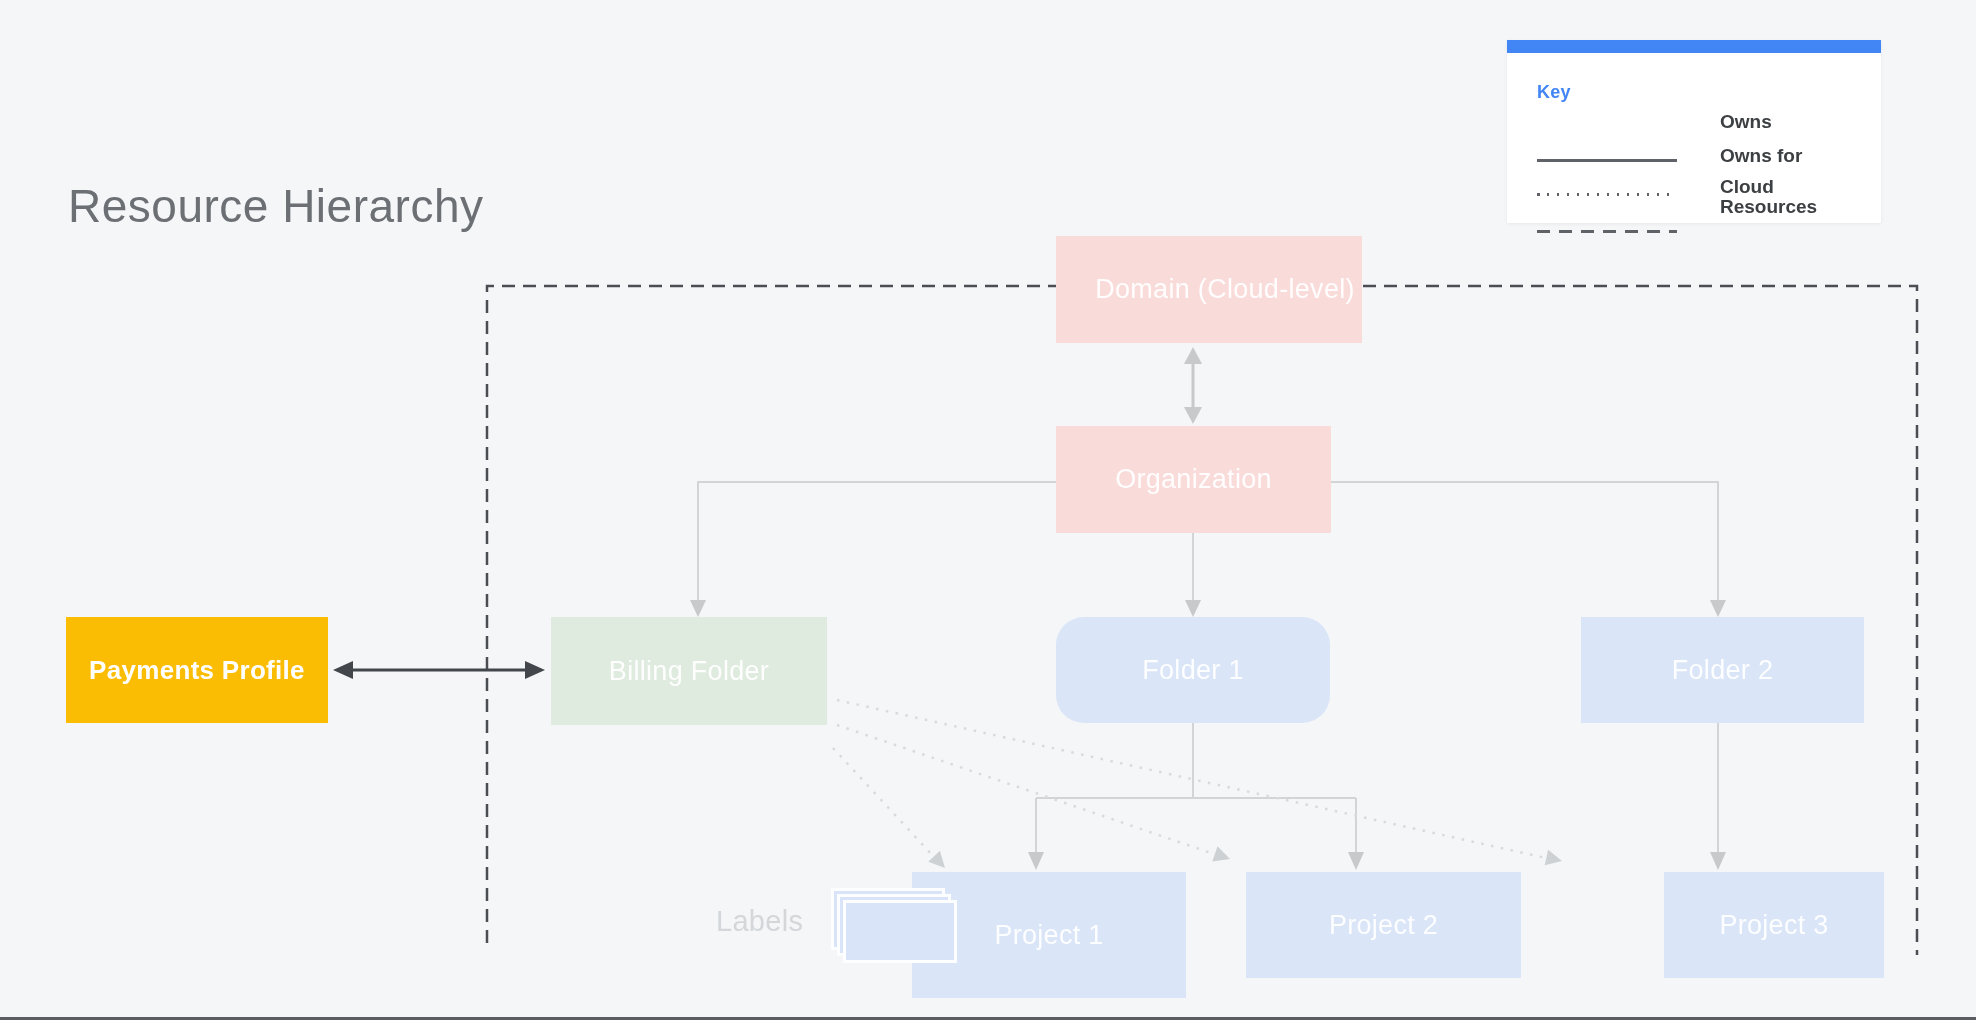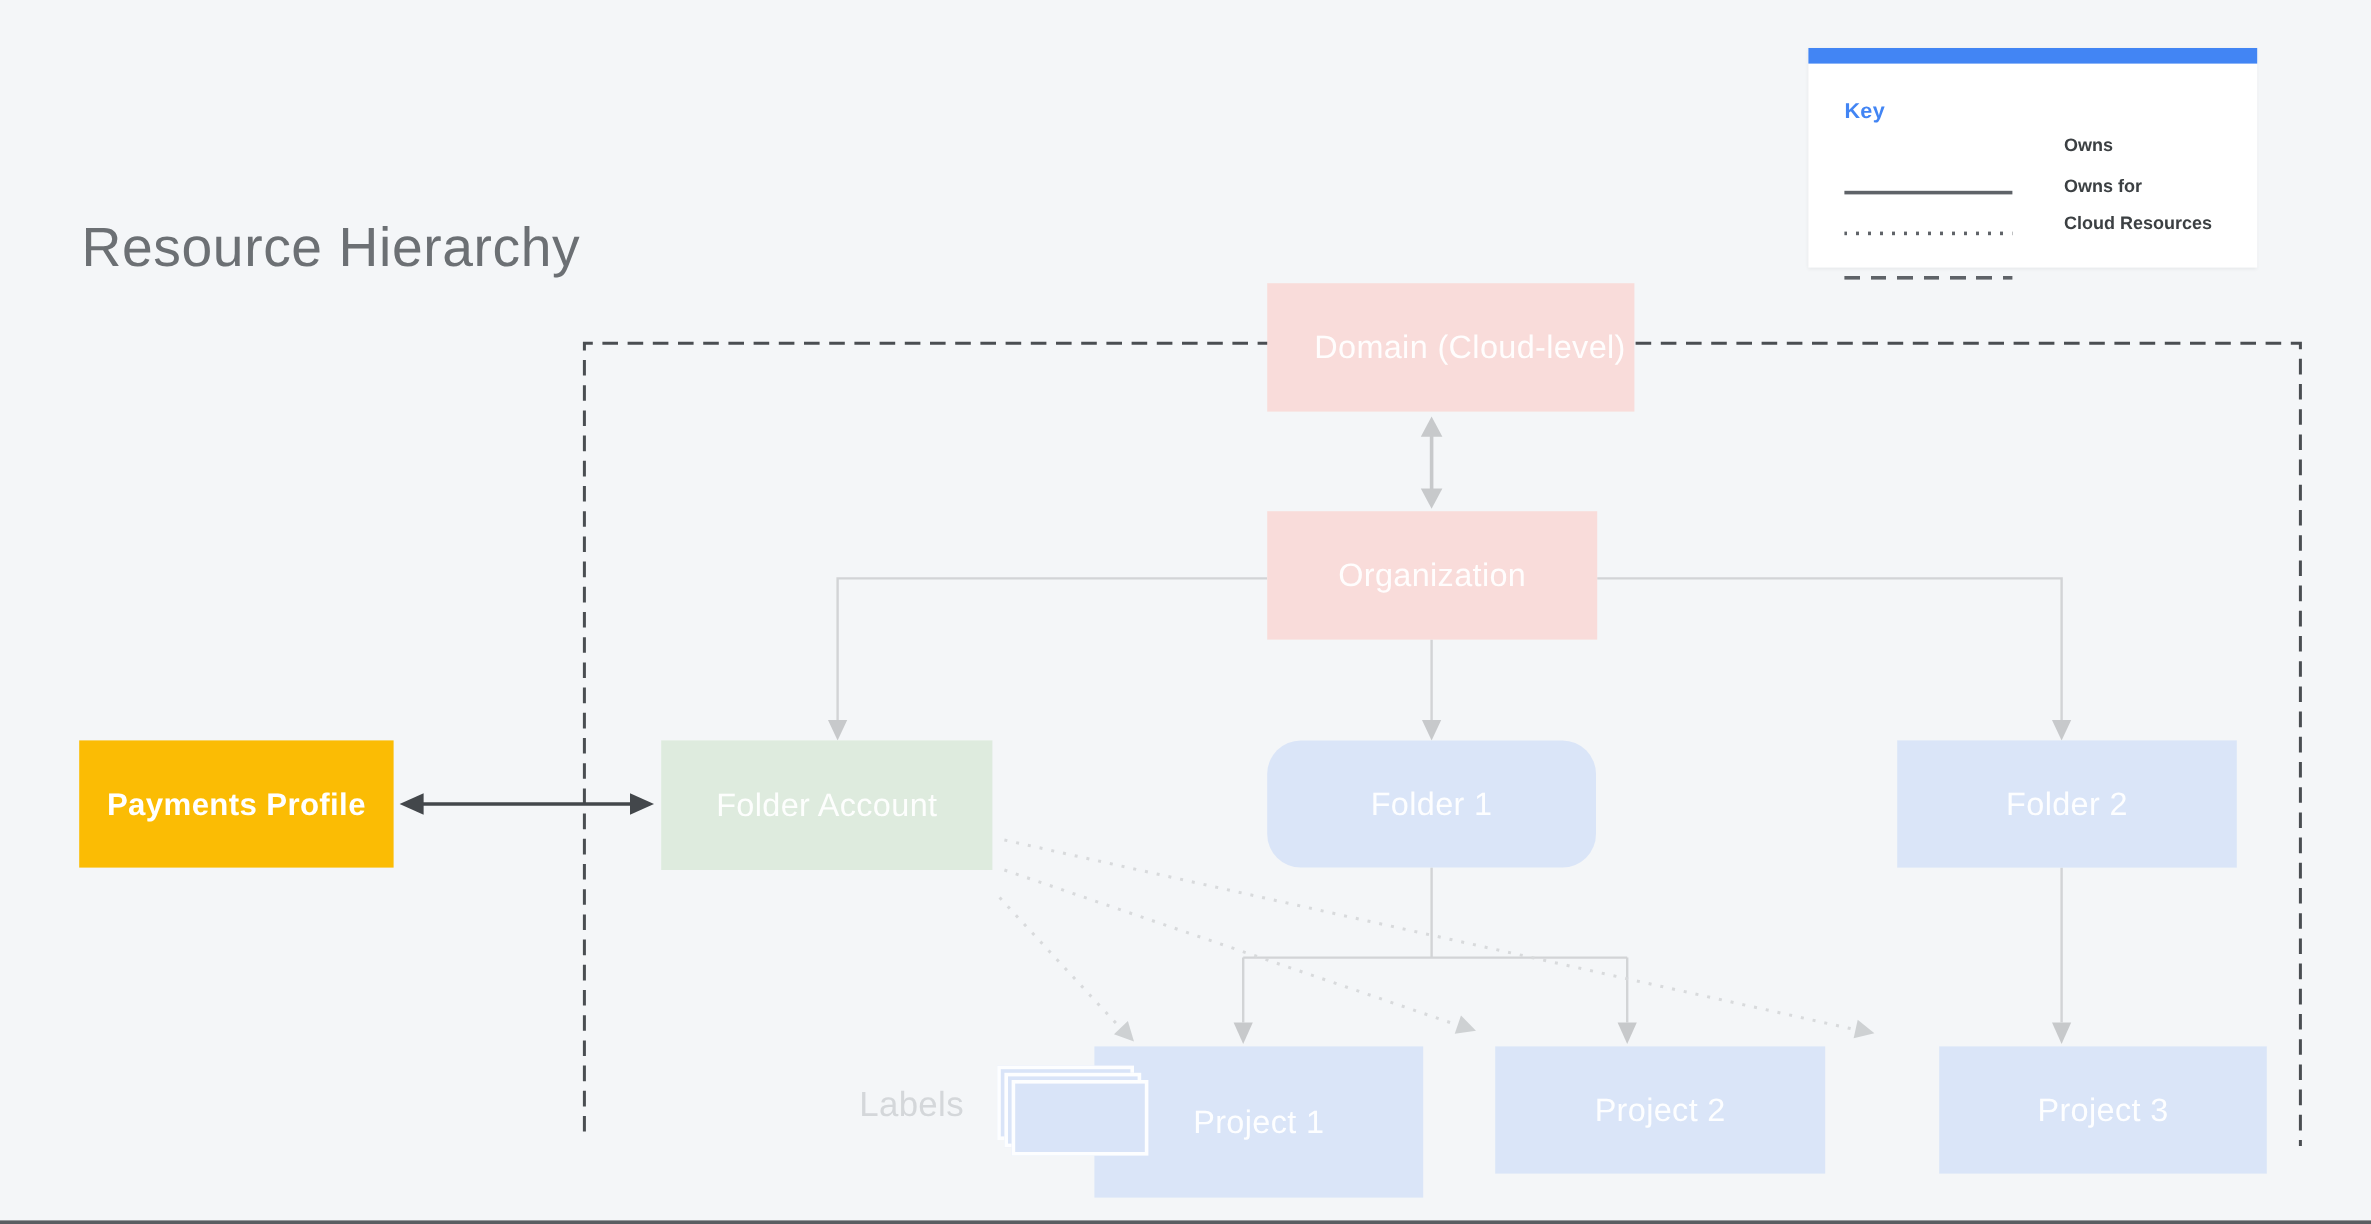--- a/index.html
+++ b/index.html
@@ -32,21 +32,21 @@
   .node--yellow { background:#fbbc04; color:#ffffff; font-weight:bold; font-size:26px; }
 
   #node-domain       { left:1056px; top:236px; width:274px; height:107px;padding-left:32px; }
   #node-organization { left:1056px; top:426px; width:275px; height:107px; }
   #node-billing      { left:551px;  top:617px; width:276px; height:108px; }
   #node-folder1      { left:1056px; top:617px; width:274px; height:106px;border-radius:28px; }
   #node-folder2      { left:1581px; top:617px; width:283px; height:106px; }
   #node-payments     { left:66px;   top:617px; width:262px; height:106px;justify-content:center; }
   #node-project1     { left:912px;  top:872px; width:274px; height:126px; }
   #node-project2     { left:1246px; top:872px; width:275px; height:106px; }
-  #node-project3     { left:1616px; top:872px; width:273px; height:106px; }
+  #node-project3     { left:1664px; top:872px; width:220px; height:106px; }
 
   
   .labels-caption {
     position:absolute; left:716px; top:905px; z-index:3;
     font-size:29px; color:#d4d7da; letter-spacing:.3px;
   }
   .labels-icon { position:absolute; left:0; top:0; z-index:3; }
   .labels-icon .card {
     position:absolute; width:114px; height:63px; box-sizing:border-box;
     background:#d9e4f8; border:3px solid rgba(255,255,255,.95);
@@ -67,21 +67,21 @@
     font-size:18px; font-weight:bold; color:#4285f4; letter-spacing:.3px;
   }
   .legend-line { position:absolute; left:30px; width:140px; height:3px; }
   .legend-line.solid  { top:119px; background:#5f6368; }
   .legend-line.dotted { top:153px;
     background:repeating-linear-gradient(90deg,#5f6368 0 2.5px,transparent 2.5px 10px); }
   .legend-line.dashed { top:190px;
     background:repeating-linear-gradient(90deg,#5f6368 0 13px,transparent 13px 22px); }
   .legend-label {
     position:absolute; left:213px; width:130px;
-    font-size:15px; font-weight:bold; color:#3c4043; line-height:20px;
+    font-size:19px; font-weight:bold; color:#3c4043; line-height:20px;
   }
   .legend-label.l0 { top:72px; }
   .legend-label.l1 { top:106px; }
   .legend-label.l2 { top:137px; }
 
   
   .bottom-bar {
     position:absolute; left:0; bottom:0; width:100%; height:3px;
     background:#5a5e62; z-index:6;
   }
@@ -132,21 +132,21 @@
   <div class="node node--pink" id="node-domain">
     <span>Domain (Cloud-level)</span>
   </div>
   <div class="node node--pink" id="node-organization">
     <span>Organization</span>
   </div>
   <div class="node node--yellow" id="node-payments">
     <span>Payments Profile</span>
   </div>
   <div class="node node--green" id="node-billing">
-    <span>Folder Account</span>
+    <span>Billing Folder</span>
   </div>
   <div class="node node--blue" id="node-folder1">
     <span>Folder 1</span>
   </div>
   <div class="node node--blue" id="node-folder2">
     <span>Folder 2</span>
   </div>
   <div class="node node--blue" id="node-project1">
     <span>Project 1</span>
   </div>

